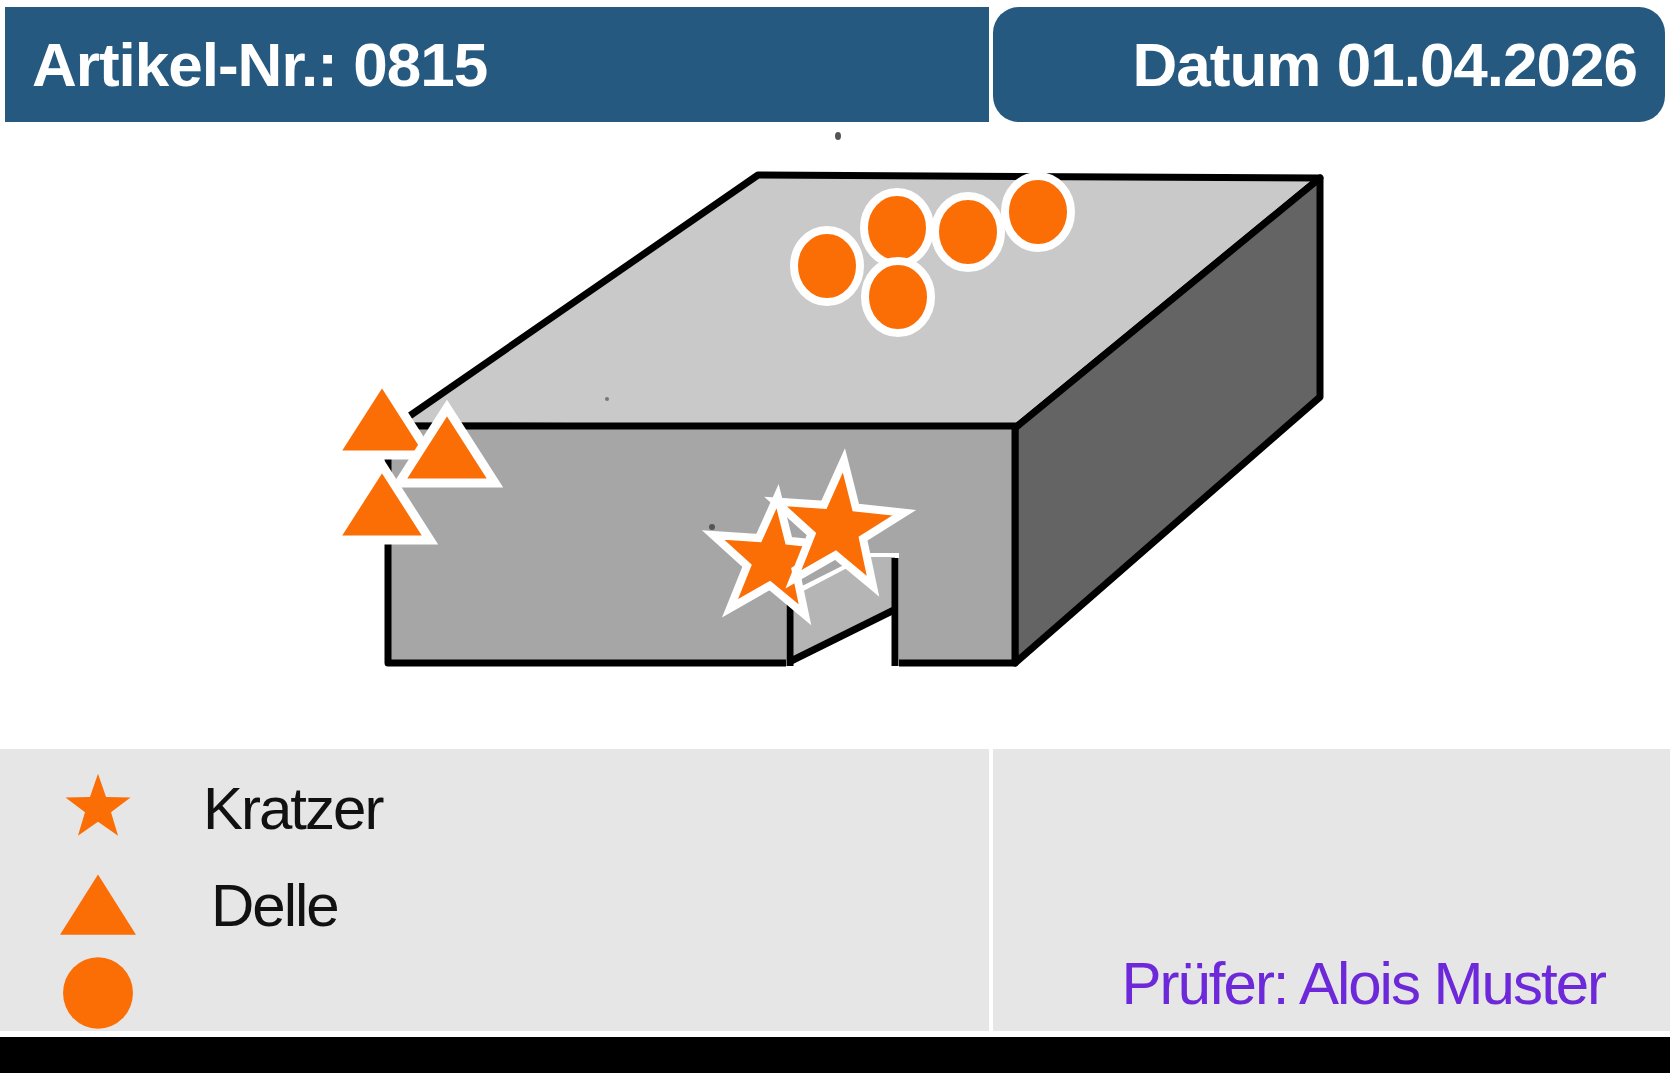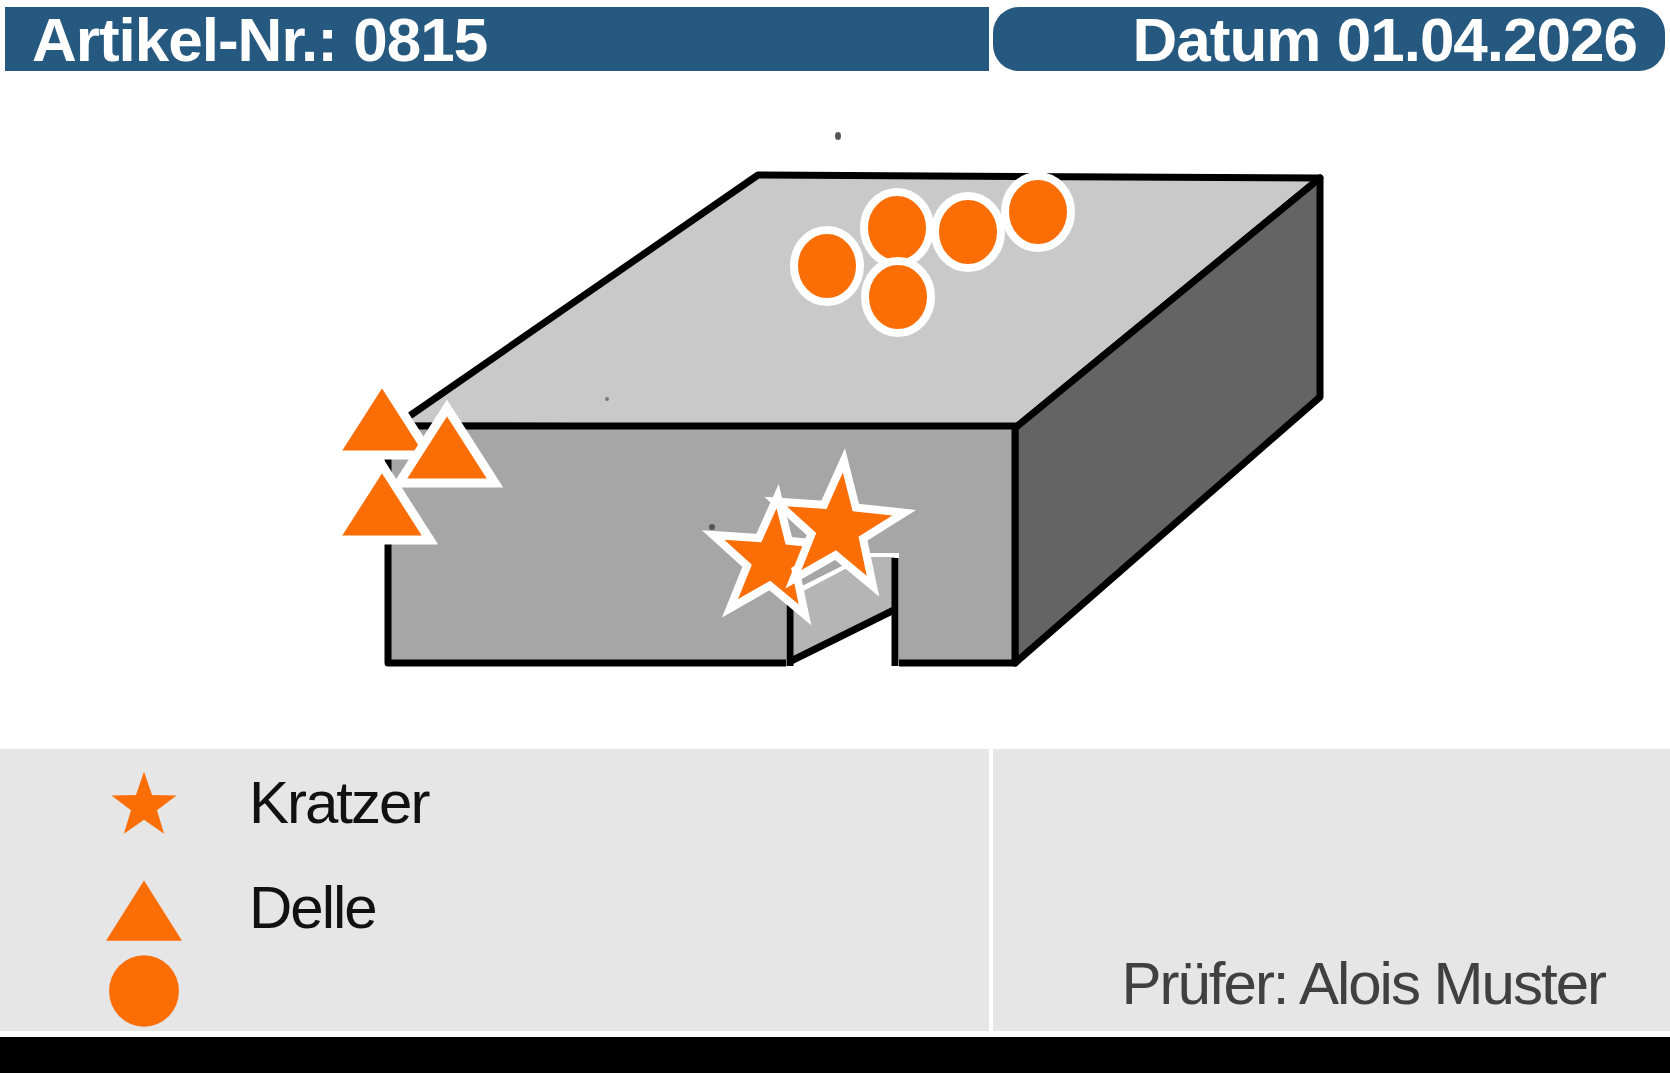--- a/index.html
+++ b/index.html
@@ -2,42 +2,42 @@
 <html><head>
 <meta charset="utf-8">
 <style>
   html,body{margin:0;padding:0;}
   body{
     width:1670px;height:1073px;position:relative;background:#ffffff;overflow:hidden;
     font-family:"Liberation Sans","DejaVu Sans",sans-serif;
   }
   
   .hdr{
-    position:absolute;top:7px;height:64px;display:flex;align-items:center;
+    position:absolute;top:7px;height:115px;display:flex;align-items:center;
     color:#ffffff;font-weight:700;font-size:62px;letter-spacing:-1px;
   }
   .hdr-left{left:5px;width:984px;padding-left:27px;box-sizing:border-box;}
   .hdr-right{left:993px;width:672px;justify-content:flex-end;padding-right:28px;box-sizing:border-box;border-radius:26px;}
   
   #diagram{position:absolute;left:0;top:0;width:1670px;height:1073px;}
   
   .panel{position:absolute;top:749px;height:282px;}
   .panel-left{left:0;width:989px;}
   .panel-right{left:993px;width:677px;}
-  .legend-row{position:absolute;left:0;height:80px;display:flex;padding-left:46px;}
+  .legend-row{position:absolute;left:0;height:80px;display:flex;align-items:center;}
   .legend-row .ico{width:76px;height:76px;margin-left:60px;flex:0 0 auto;}
   .legend-row .lbl{
     margin-left:67px;font-size:60px;letter-spacing:-2px;color:#111111;white-space:nowrap;
   }
   .row-1{top:19px;}
-  .row-2{top:124px;}
+  .row-2{top:116px;gap:8px;}
   .row-3{top:204px;}
   .inspector{
     position:absolute;right:65px;bottom:13px;font-size:60px;letter-spacing:-2px;
-    color:#404040;white-space:nowrap;
+    color:#6d28d9;white-space:nowrap;
   }
   
   .footer-bar{position:absolute;left:0;top:1037px;width:1670px;height:36px;}
 </style>
 </head>
 <body>
 
 <div class="hdr hdr-left" style="background-color: rgb(38, 89, 128);">
   <span>Artikel-Nr.: 0815</span>
 </div>

